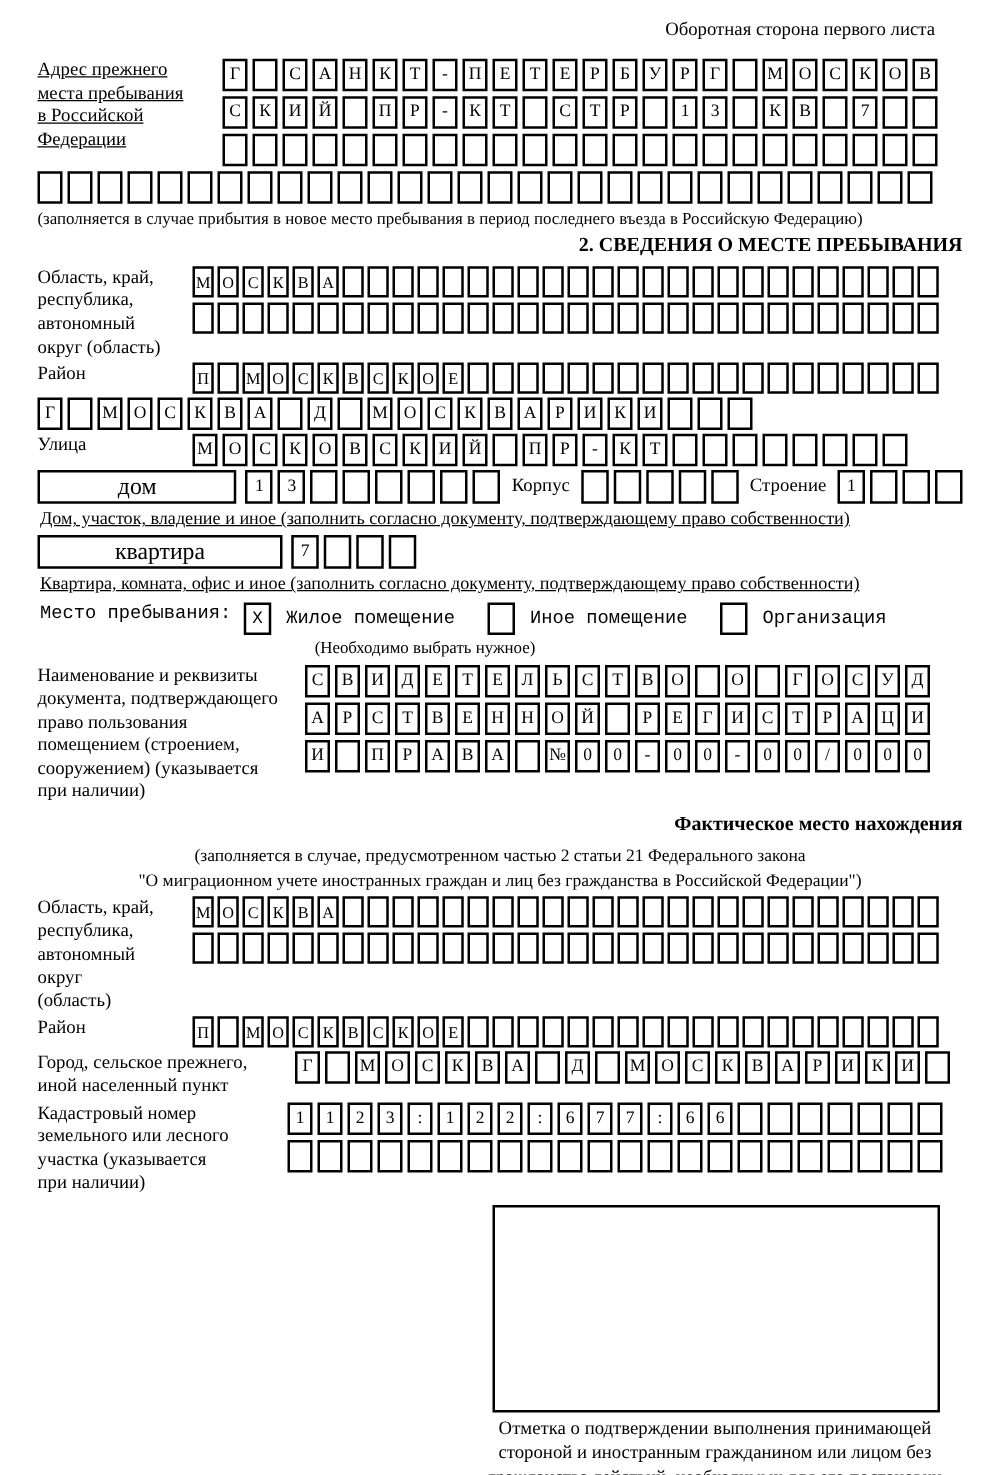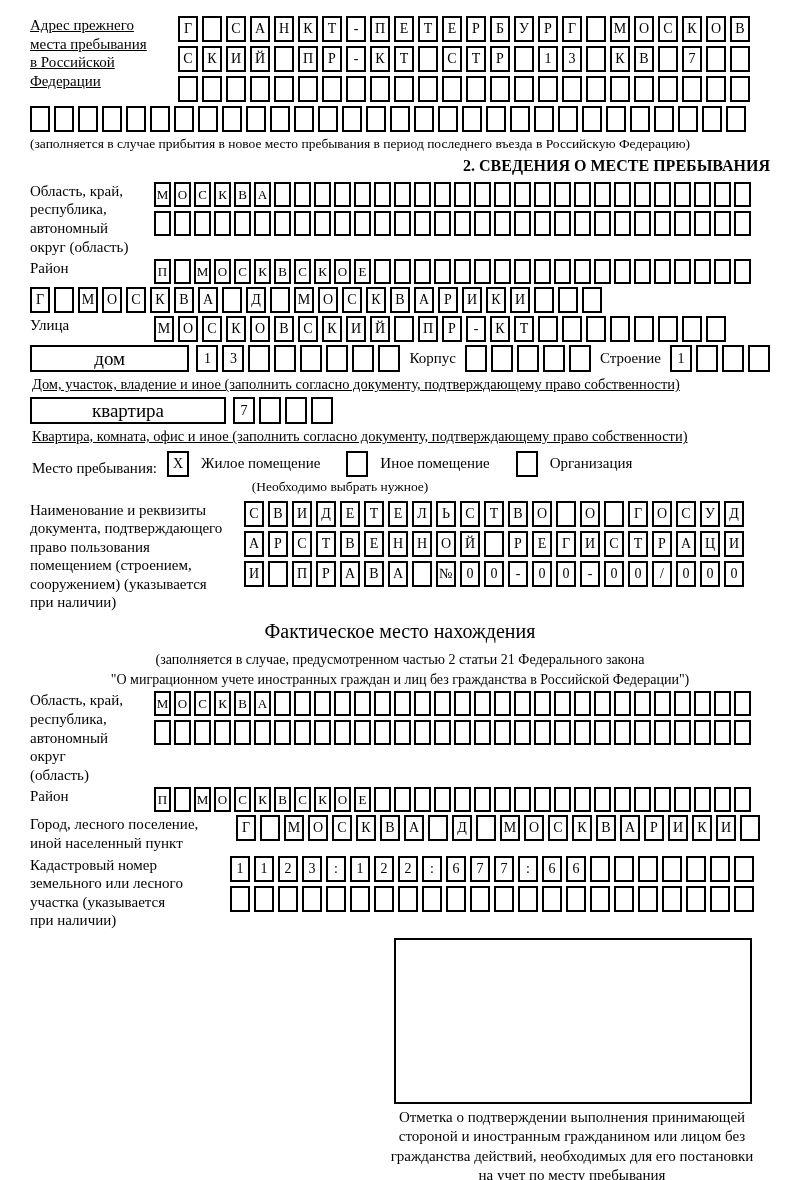--- a/index.html
+++ b/index.html
@@ -27,36 +27,37 @@
   .sm .cell { width:17px; height:25px; font-size:13px; }
   .fullrow { margin:4px 0 4px 0; }
   .caption { font-size:13.5px; line-height:1.25; margin-bottom:4px; }
   .caption.center { text-align:left; }
   .caption.left { text-align:left; margin:3px 0 4px 2px; font-size:14.5px;text-decoration:underline; }
   .section-title { text-align:right; font-weight:bold; font-size:16px; margin:4px 0 7px 0; }
   .dom-row { display:flex; align-items:center; gap:7px; margin-bottom:2px; }
   .wide-box { border:2px solid #000; height:27px; display:flex; align-items:center; justify-content:center; font-size:19px; }
   .wb-dom { width:166px; } .wb-kv { width:196px; }
   .inline-label { font-size:15px; padding:0 2px; }
-  .mesto-row { display:flex; align-items:flex-end; margin:5px 0 2px 2px; font-size:15px; }
+  .mesto-row { display:flex; align-items:flex-start; margin:5px 0 2px 2px; font-size:15px;font-family:Liberation Mono, monospace; }
   .mesto-row .mesto-label { margin-right:10px; }
   .opt { display:flex; align-items:center; margin-right:26px; }
   .checkbox { width:22px; height:26px; border:2px solid #000; display:flex; align-items:center; justify-content:center; font-size:14px; margin-right:12px; flex:0 0 auto; }
   .choose-note { font-size:13.5px; margin:2px 0 6px 150px; width:320px; text-align:center; }
-  .fact-title { text-align:center; font-weight:normal; font-size:20px; margin:8px 0 8px 0; }
+  .fact-title { text-align:right; font-weight:bold; font-size:16px; margin:8px 0 8px 0; }
   .fact-cap { text-align:center; font-size:14px; line-height:1.3; margin-bottom:2px; }
   .fact-cap:last-of-type { margin-bottom:6px; }
   .mark-box { width:358px; height:166px; border:2px solid #000; margin:8px 0 4px 364px; }
   .mark-caption { white-space:pre-line; text-align:center; font-size:15px; line-height:1.3; margin-left:322px; width:440px; }
 </style>
 </head>
 <body>
 
 <div>
 
+  <div class="note-right">Оборотная сторона первого листа</div>
 
   <div class="field">
     <div class="label w148">Адрес прежнего
 места пребывания
 в Российской
 Федерации</div>
     <div class="rows">
       <div class="boxes lg">
           <div class="cell">Г</div>
           <div class="cell"></div>
@@ -586,21 +587,21 @@
         <div class="cell"></div>
         <div class="cell"></div>
         <div class="cell"></div>
         <div class="cell"></div>
         <div class="cell"></div>
         <div class="cell"></div>
       </div>
   </div>
 
   <div class="field">
-    <div class="label w205">Город, лесного поселение,
+    <div class="label w205">Город, сельское прежнего,
 иной населенный пункт</div>
     <div class="boxes lg">
         <div class="cell">Г</div>
         <div class="cell"></div>
         <div class="cell">М</div>
         <div class="cell">О</div>
         <div class="cell">С</div>
         <div class="cell">К</div>
         <div class="cell">В</div>
         <div class="cell">А</div>

